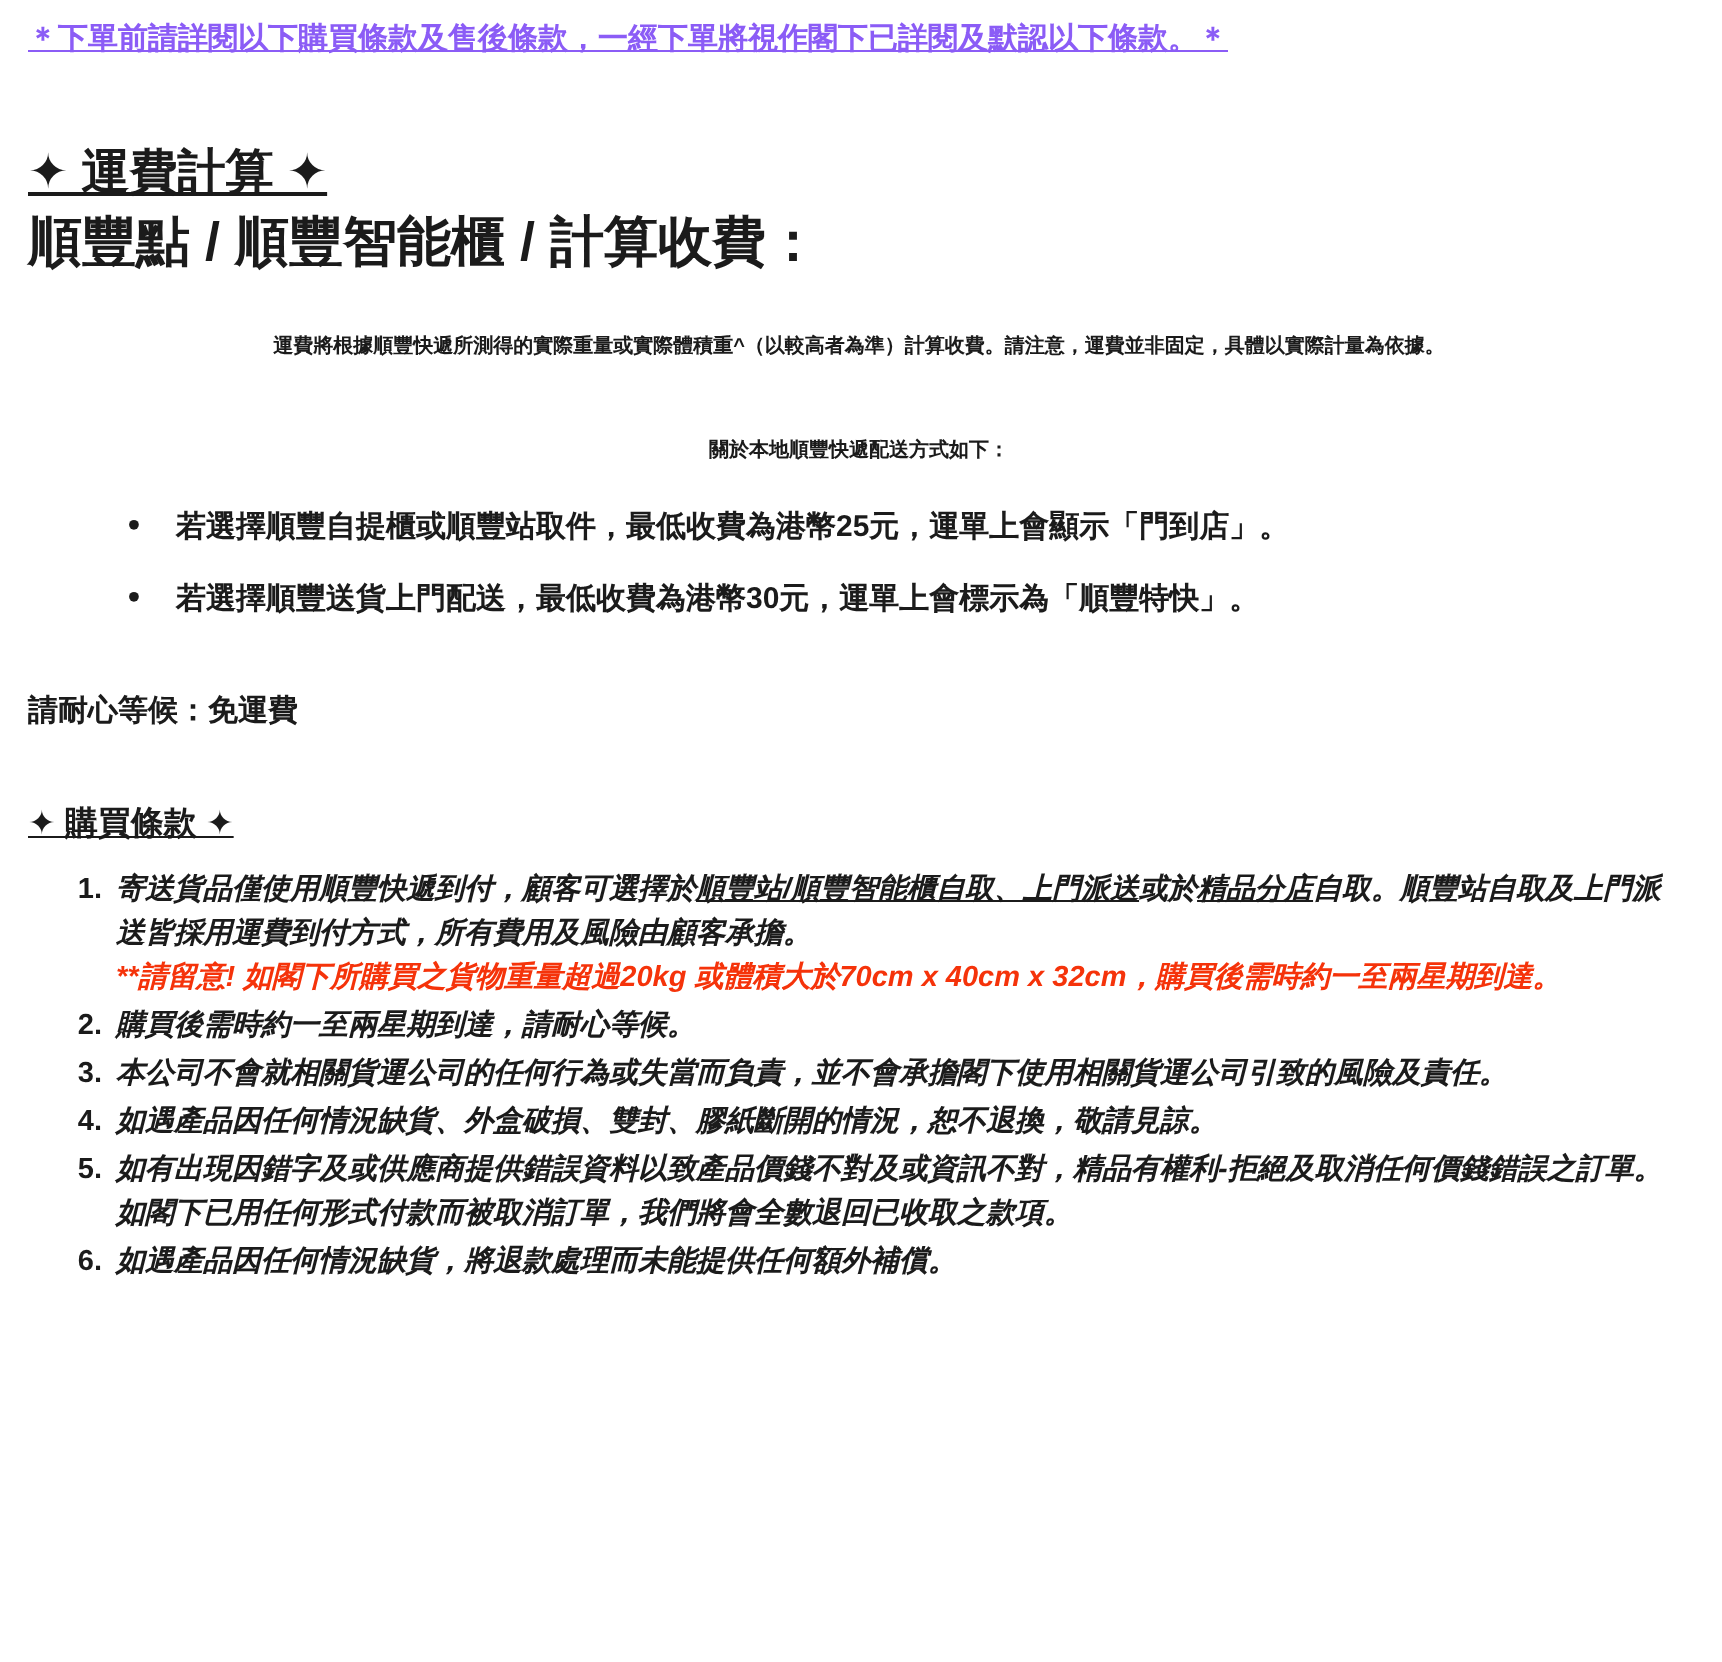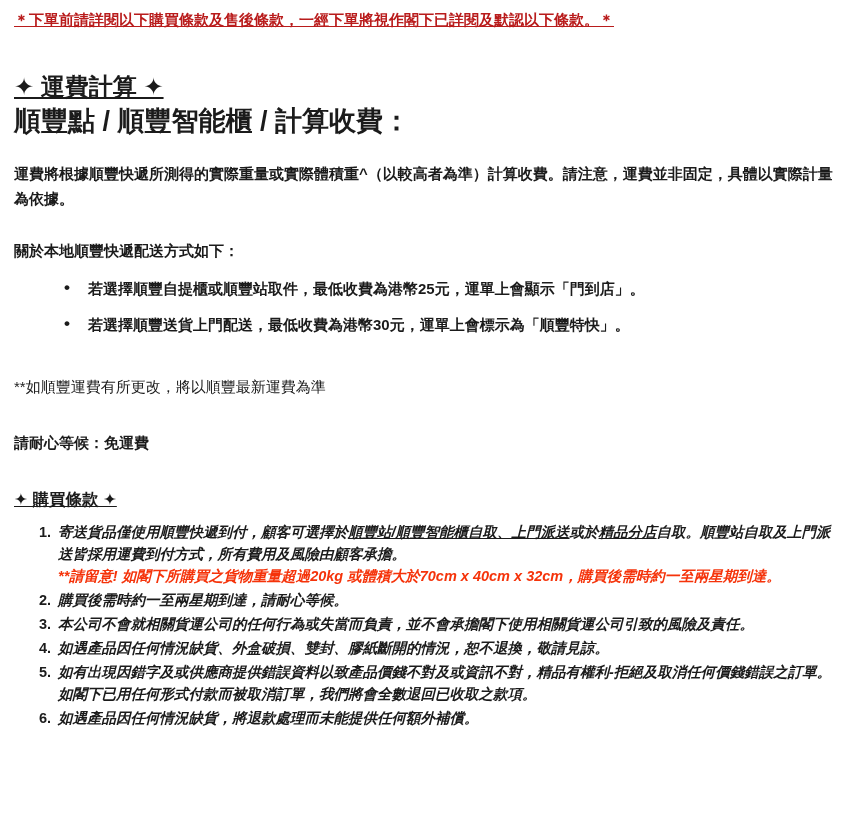--- a/index.html
+++ b/index.html
@@ -10,21 +10,21 @@
     color: #1b1b1b;
   }
   .page {
     width: 861px;
     min-height: 831px;
     padding: 10px 16px 20px 14px;
     overflow: hidden;
   }
 
   .top-notice {
-    color: #b91c1c;
+    color: #8b5cf6;
     font-weight: bold;
     font-size: 15px;
     text-decoration: underline;
     line-height: 20px;
   }
 
   .section-heading {
     margin-top: 44px;
     font-size: 24px;
     font-weight: bold;
@@ -42,24 +42,25 @@
   .highlight {
     margin-top: 25px;
     color: #F5330A;
     font-size: 38px;
     font-weight: bold;
     line-height: 42px;
   }
 
   .para {
     margin-top: 24px;
-    font-size: 15px;
+    font-size: 10px;
     font-weight: bold;
     line-height: 25px;
     max-width: 832px;
+    text-align: center;
   }
   .para.intro { margin-top: 27px; }
 
   ul.bullets {
     list-style: none;
     margin-top: 16px;
   }
   ul.bullets li {
     position: relative;
     padding-left: 74px;
@@ -140,21 +141,20 @@
 
   <p class="para">運費將根據順豐快遞所測得的實際重量或實際體積重^（以較高者為準）計算收費。請注意，運費並非固定，具體以實際計量為依據。</p>
 
   <p class="para intro">關於本地順豐快遞配送方式如下：</p>
 
   <ul class="bullets">
     <li>若選擇順豐自提櫃或順豐站取件，最低收費為港幣25元，運單上會顯示「門到店」。</li>
     <li>若選擇順豐送貨上門配送，最低收費為港幣30元，運單上會標示為「順豐特快」。</li>
   </ul>
 
-  <p class="note">**如順豐運費有所更改，將以順豐最新運費為準</p>
 
   <p class="pickup">請耐心等候：免運費</p>
 
   <h3 class="terms-heading">✦ 購買條款 ✦</h3>
 
   <div class="olist">
 
     <div class="olrow">
       <span class="num">1.</span>
       <div class="itext">

